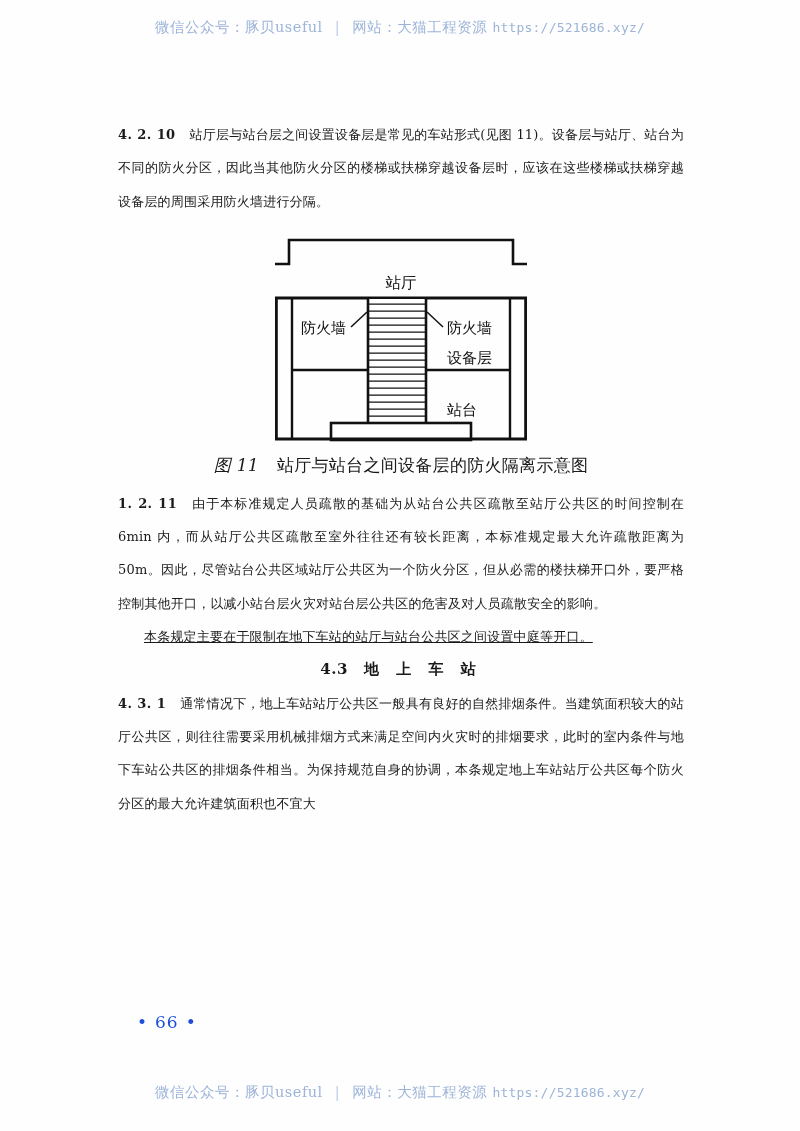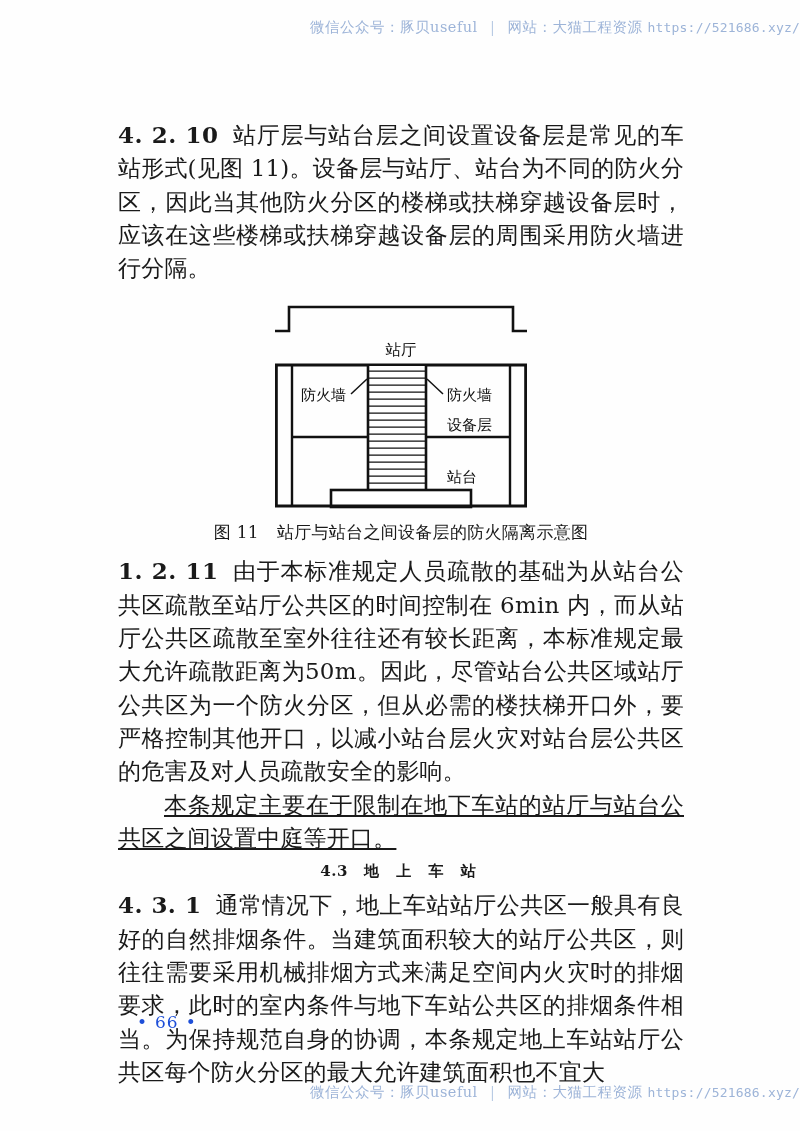--- a/index.html
+++ b/index.html
@@ -20,21 +20,21 @@
     position: absolute;
     inset: 0;
     background: #fefefe;
   }
 
   
   .watermark {
     position: absolute;
     left: 0;
     width: 800px;
-    text-align: right;
+    text-align: center;
     font-size: 14.5px;
     color: #9db4d8;
     letter-spacing: 0.5px;
     white-space: nowrap;
     font-family: "DejaVu Serif", "Liberation Serif", serif;
   }
   .watermark .wm-sep {
     color: #b9cbe4;
     padding: 0 7px;
     font-weight: 300;
@@ -50,21 +50,21 @@
   
   .content {
     position: absolute;
     left: 118px;
     top: 118px;
     width: 566px;
   }
 
   p.body-text {
     margin: 0;
-    font-size: 23px;
+    font-size: 13px;
     line-height: 33.3px;
     text-align: justify;
     text-justify: inter-ideograph;
     letter-spacing: 0.2px;
     font-family: "DejaVu Serif", "Liberation Serif", serif;
   }
   p.body-text + p.body-text { margin-top: 0; }
 
   .clause-num {
     font-weight: bold;
@@ -99,21 +99,21 @@
     margin: 0 auto;
   }
   .figure-caption {
     margin: 0;
     text-align: center;
     font-size: 17px;
     line-height: 28px;
     letter-spacing: 0.3px;
     font-family: "DejaVu Serif", "Liberation Serif", serif;
   }
-  .figure-caption .fig-label { margin-right: 18px; }
+  .figure-caption .fig-label { margin-right: 18px; font-style: italic; }
 
   
   #page-number {
     position: absolute;
     left: 130px;
     top: 1012px;
     font-size: 17px;
     letter-spacing: 1px;
     font-family: "DejaVu Serif", "Liberation Serif", serif;
     color: #1d4ed8;

